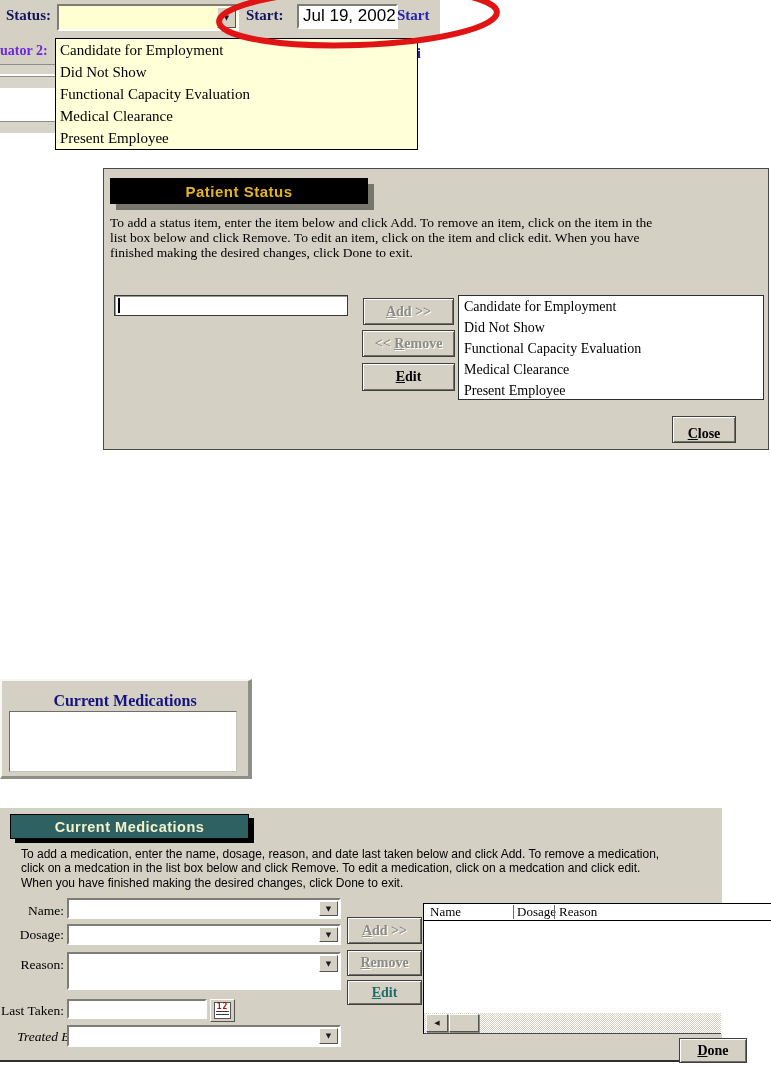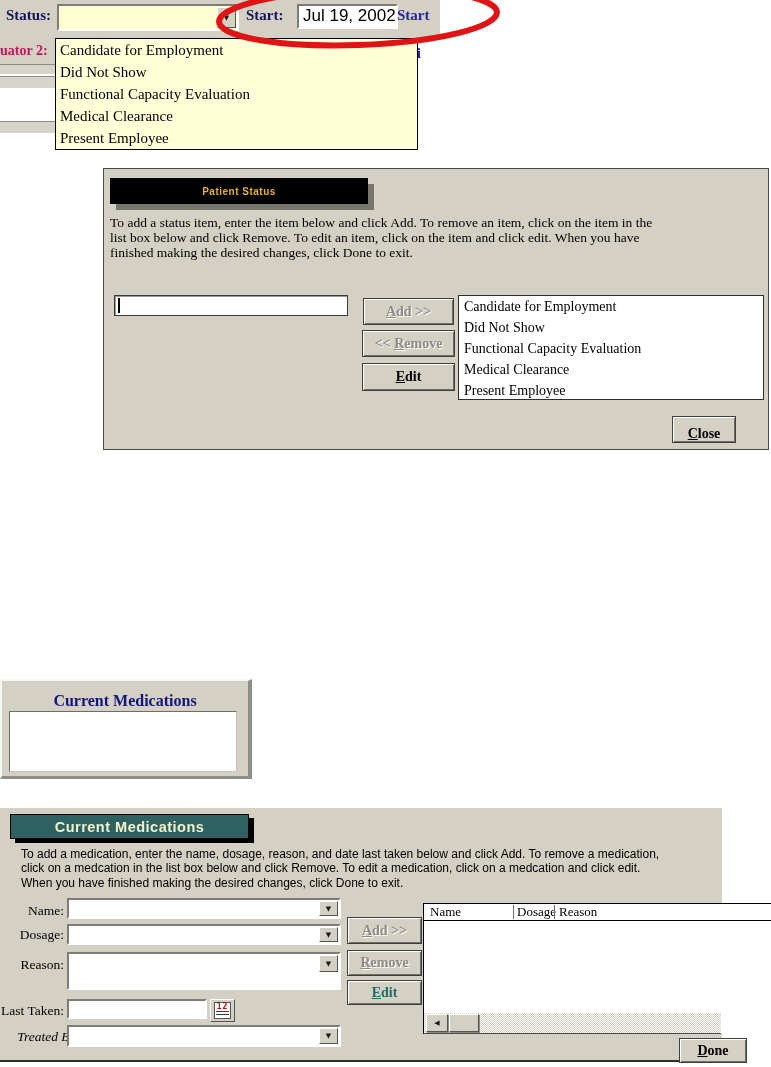--- a/index.html
+++ b/index.html
@@ -24,36 +24,36 @@
   
   #top-band{left:0;top:0;width:420px;height:38px;background:#d4d0c4;overflow:hidden;padding-left:20px;}
   #status-label{left:6px;top:7px;font-weight:bold;font-size:15px;color:#14145c;}
   #status-combo{left:57px;top:4px;width:178px;height:23px;background:#ffffd2;}
   #start-label{left:246px;top:7px;font-weight:bold;font-size:15px;color:#14145c;}
   #start-input{left:297px;top:4px;width:93px;height:21px;font-size:17px;padding-left:4px;
                font-family:Liberation Sans, sans-serif;}
   #start-cut{left:397px;top:7px;font-weight:bold;font-size:15px;color:#2424ae;white-space:nowrap;}
   #left-strip{left:0;top:38px;width:57px;height:114px;background:#fff;}
   #left-strip .beige-top{position:absolute;left:0;top:0;width:57px;height:26px;background:#d4d0c4;}
-  #evaluator-label{left:0;top:5px;font-weight:bold;font-size:14px;color:#be185d;white-space:nowrap;}
+  #evaluator-label{left:0;top:5px;font-weight:bold;font-size:14px;color:#6d28d9;white-space:nowrap;}
   .cut-bar{position:absolute;left:0;width:57px;background:#d7d4c9;
            border-top:1px solid #8e8e86;border-bottom:1px solid #ffffff;}
   #frag{left:417px;top:46px;width:7px;height:16px;overflow:hidden;color:#2424ae;
         font-weight:bold;font-size:14px;}
   #status-dropdown{left:55px;top:38px;width:361px;height:110px;background:#ffffd8;
                    border:1px solid #000;}
   #status-dropdown .li{height:22px;line-height:22px;padding-left:4px;font-size:15px;white-space:nowrap;overflow:hidden;}
   #red-ellipse{left:212px;top:-16px;}
 
   
   #ps-dialog{left:103px;top:168px;width:664px;height:280px;background:#d4d0c4;border:1px solid #4a4a46;}
   #ps-title{left:6px;top:9px;width:258px;height:26px;background:#000;
             box-shadow:6px 6px 0 #76766c;display:flex;align-items:center;justify-content:center;}
   .dlg-title-text{font-family:"Liberation Sans","DejaVu Sans",sans-serif;font-weight:bold;
-                  font-size:10px;letter-spacing:.5px;}
+                  font-size:15px;letter-spacing:.5px;}
   #ps-title .dlg-title-text{color:#e6b41e;}
   #ps-instructions{left:6px;top:46px;width:560px;font-size:13.5px;line-height:15px;}
   #ps-input{left:10px;top:126px;width:232px;height:19px;border:1px solid #3a3a3a;background:#fff;
             box-shadow:inset 1px 1px 0 #9a9a92;}
   #ps-caret{position:absolute;left:3px;top:2px;width:2px;height:15px;background:#000;}
   #ps-add{left:259px;top:129px;width:89px;height:25px;}
   #ps-remove{left:258px;top:161px;width:91px;height:25px;}
   #ps-edit{left:258px;top:194px;width:91px;height:26px;}
   #ps-list{left:354px;top:126px;width:304px;height:103px;background:#fff;border:1px solid #2e2e2e;
            overflow:hidden;}

